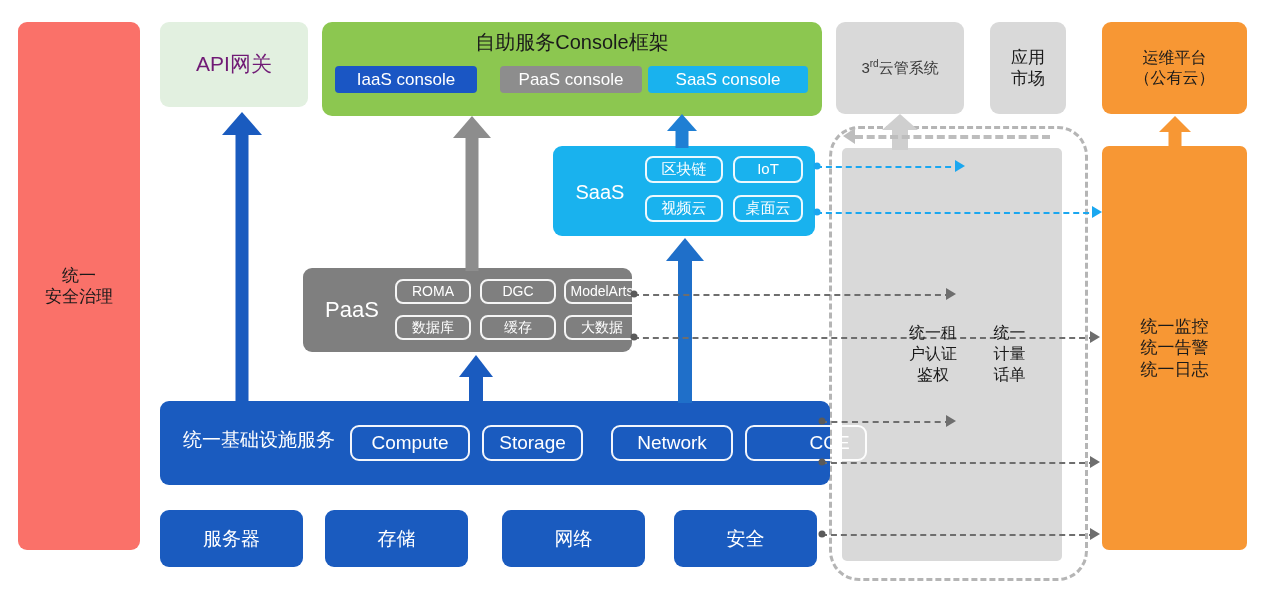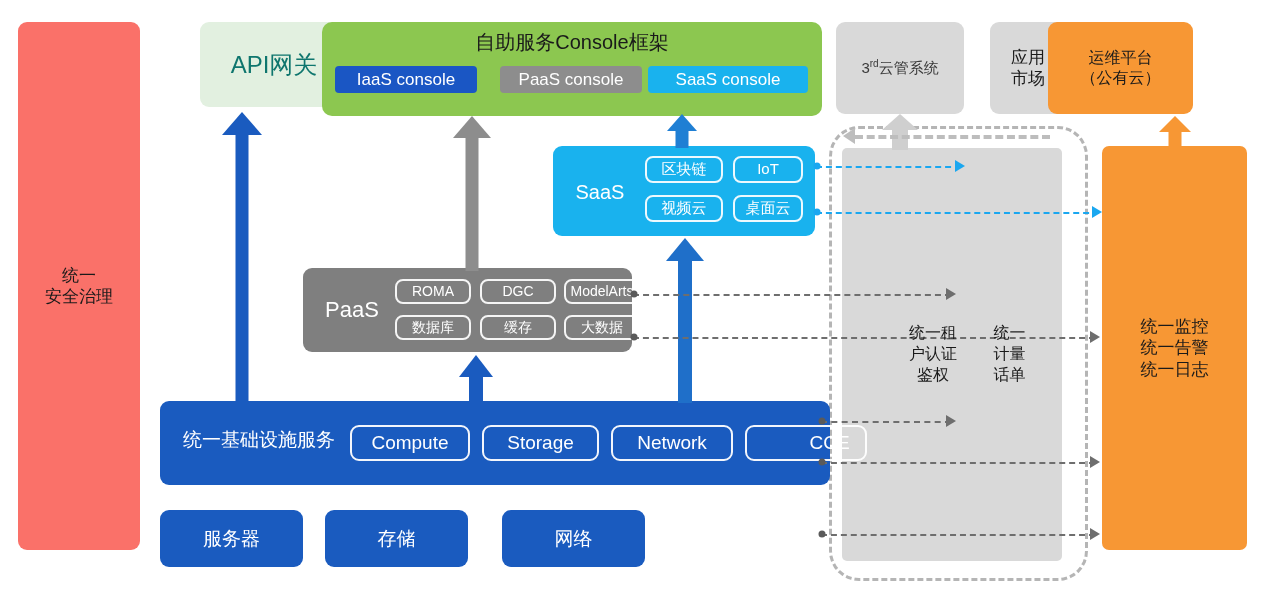--- a/index.html
+++ b/index.html
@@ -26,21 +26,21 @@
     white-space:pre-line;
   }
   
   .gov{
     left:18px; top:22px; width:122px; height:528px;
     background:#fa7169; color:#1a1a1a; font-size:17px; border-radius:9px;
   }
   
   .apigw{
     left:160px; top:22px; width:148px; height:85px;
-    background:#e2f0e0; color:#0f766e; font-size:24px; border-radius:9px;margin-left:40px;
+    background:#e2f0e0; color:#701a75; font-size:21px; border-radius:9px;
   }
   
   .consoleframe{
     left:322px; top:22px; width:500px; height:94px;
     background:#8cc750; border-radius:10px;
     display:block;
   }
   .consoleframe .cf-title{
     position:absolute; left:0; right:0; top:8px;
     text-align:center; color:#1a1a1a; font-size:20px;
@@ -56,21 +56,21 @@
   .chip.saas{ left:326px; width:160px; background:#19b2ee; }
   
   .gbox{
     background:#d9d9d9; color:#3a3a3a; border-radius:9px;
   }
   .thirdcloud{ left:836px; top:22px; width:128px; height:92px; font-size:15px; }
   .appmkt{ left:990px; top:22px; width:76px; height:92px; font-size:17px; color:#1a1a1a;}
   .sup{ font-size:10px; vertical-align:super; }
   
   .opshead{
-    left:1048px; top:22px; width:145px; height:92px;
+    left:1102px; top:22px; width:145px; height:92px;
     background:#f79734; color:#1a1a1a; font-size:16px; border-radius:9px;
   }
   .opsbody{
     left:1102px; top:146px; width:145px; height:404px;
     background:#f79734; color:#1a1a1a; font-size:17px; border-radius:7px;
   }
   
   .saasblk{
     left:553px; top:146px; width:262px; height:90px;
     background:#19b2ee; border-radius:9px; display:block;
@@ -114,21 +114,21 @@
   }
   .iaasbar .bar-label{
     position:absolute; left:14px; top:27px; width:170px;
     color:#ffffff; font-size:19px; text-align:center;
   }
   .iaasbar .pill{
     top:24px; height:36px; font-size:19px; border-radius:9px;
     border:2px solid rgba(255,255,255,.95);
   }
   .iaasbar .r0{ left:190px; width:120px; }
-  .iaasbar .r1{ left:322px; width:117px; }
+  .iaasbar .r1{ left:322px; width:101px; }
   .iaasbar .r2{ left:451px; width:122px; }
   .iaasbar .r3{ left:585px; width:122px;padding-left:47px; }
   
   .hw{
     top:510px; height:57px; background:#1a5bbf; color:#ffffff;
     font-size:19px; border-radius:9px;
   }
   .hw0{ left:160px; width:143px; }
   .hw1{ left:325px; width:143px; }
   .hw2{ left:502px; width:143px; }
@@ -261,20 +261,23 @@
 
   <div class="box hw hw0">
     <span>服务器</span>
   </div>
   <div class="box hw hw1">
     <span>存储</span>
   </div>
   <div class="box hw hw2">
     <span>网络</span>
   </div>
+  <div class="box hw hw3">
+    <span>安全</span>
+  </div>
 
   <div class="uarrow" style="left:222px; top:112px; width:40px; height:291px;">
     <div class="shaft" style="width:13px; height:272px; background:#1a5bbf;"></div>
     <div class="head" style="border-width:0 20px 23px 20px; border-bottom-color:#1a5bbf;"></div>
   </div>
 
   <div class="uarrow" style="left:452px; top:116px; width:40px; height:155px;">
     <div class="shaft" style="width:13px; height:138px; background:#8d8d8d;"></div>
     <div class="head" style="border-width:0 19px 22px 19px; border-bottom-color:#8d8d8d;"></div>
   </div>

